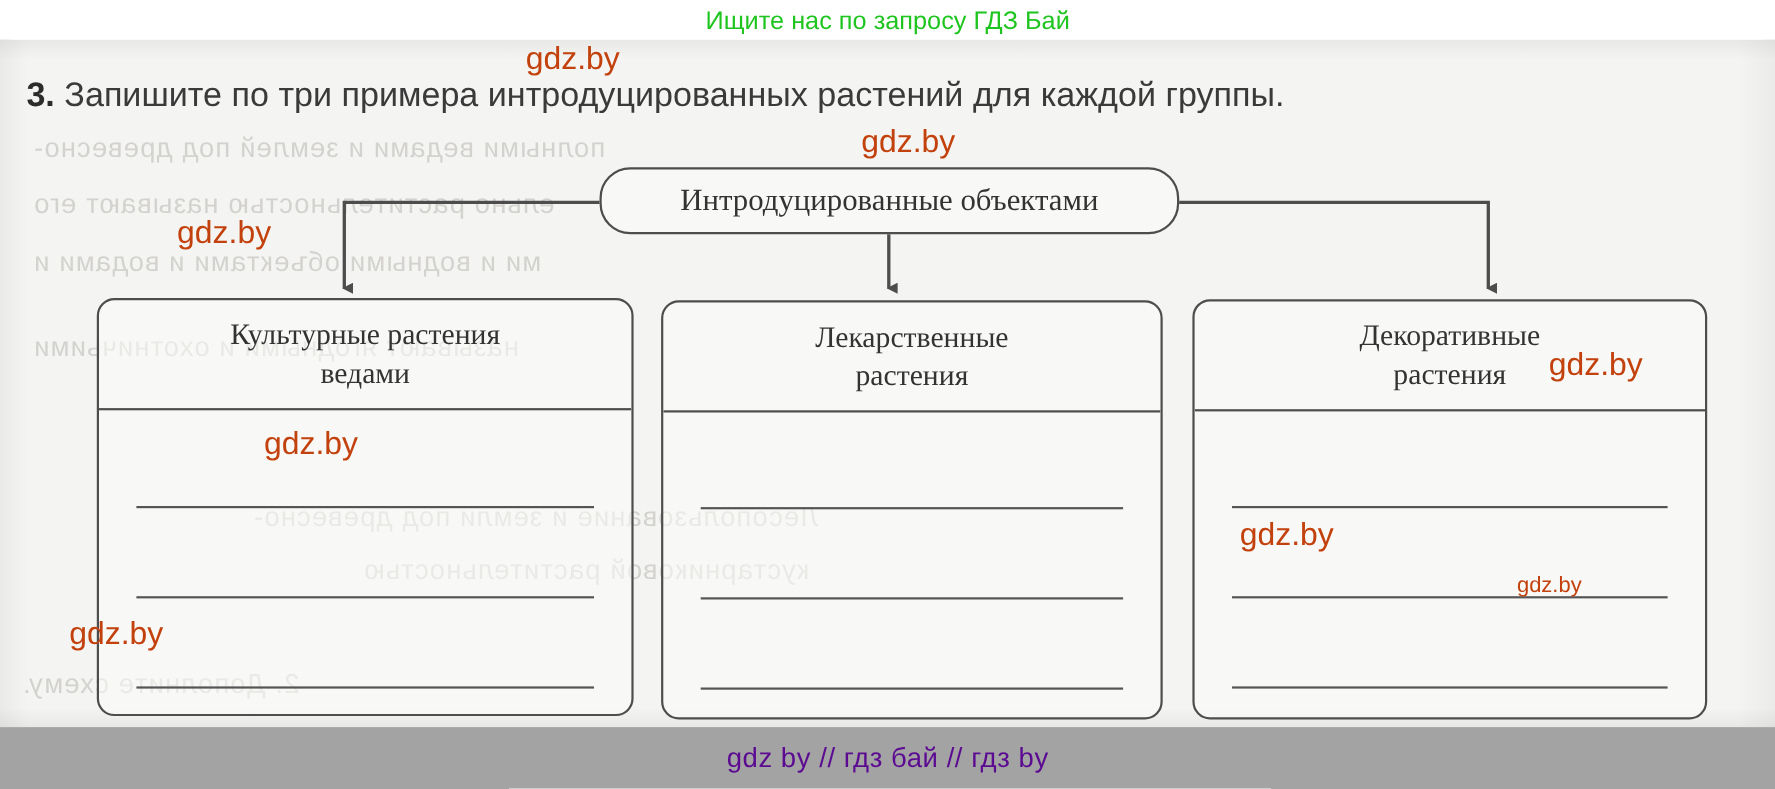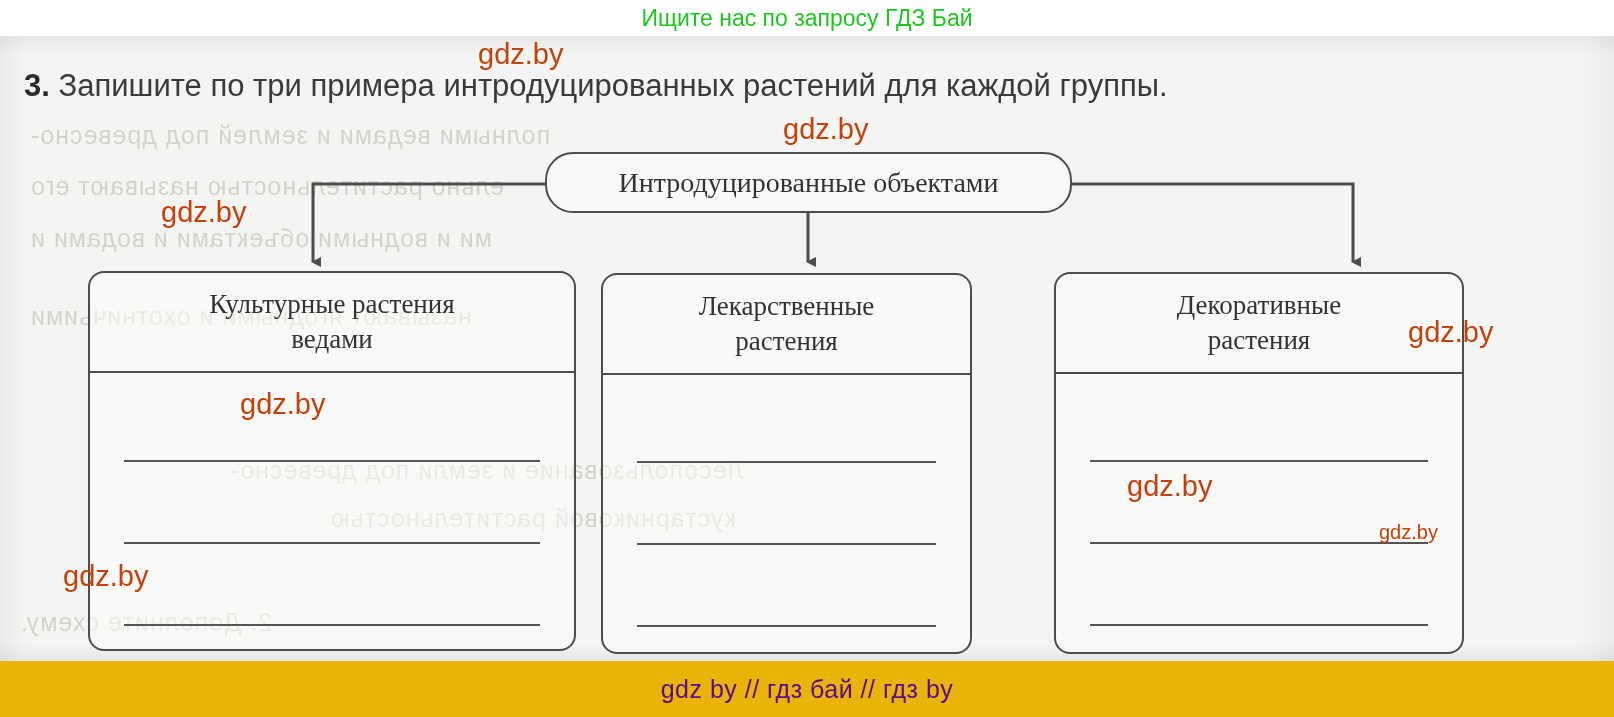--- a/index.html
+++ b/index.html
@@ -71,21 +71,21 @@
   
   #bottom-banner {
     position: absolute;
     left: 0;
     top: 661px;
     width: 1614px;
     height: 56px;
     display: flex;
     align-items: center;
     justify-content: center;
-    background: #eab308;
+    background: #a3a3a3;
   }
   #bottom-banner .banner-text {
     color: #5b0a91;
     font-size: 25px;
     letter-spacing: 0.5px;
     font-family: "Liberation Sans", sans-serif;
   }
 
   
   #task-heading {
@@ -171,22 +171,22 @@
   }
   .leaf-node .write-line {
     position: absolute;
     left: 34px;
     right: 34px;
     height: 0;
     border-top: 2.4px solid #555555;
   }
 
   #box-cultural { left: 88px;  top: 271px; width: 488px; height: 380px; }
-  #box-medicinal{ left: 601px;  top: 273px; width: 371px; height: 381px; }
-  #box-decorative{left: 1054px; top: 272px; width: 410px; height: 382px; }
+  #box-medicinal{ left: 601px;  top: 273px; width: 456px; height: 381px; }
+  #box-decorative{left: 1084px; top: 272px; width: 468px; height: 382px; }
 
   
   .watermark {
     position: absolute;
     color: #c2410c;
     font-family: "Liberation Sans", sans-serif;
     white-space: nowrap;
     user-select: none;
   }
   #wm-1 { left: 478px;  top: 38px;  font-size: 29px; }

